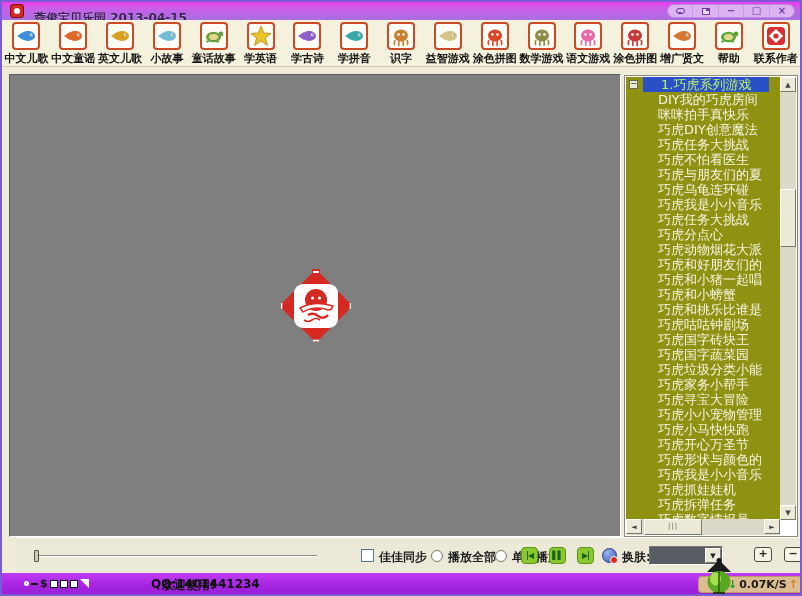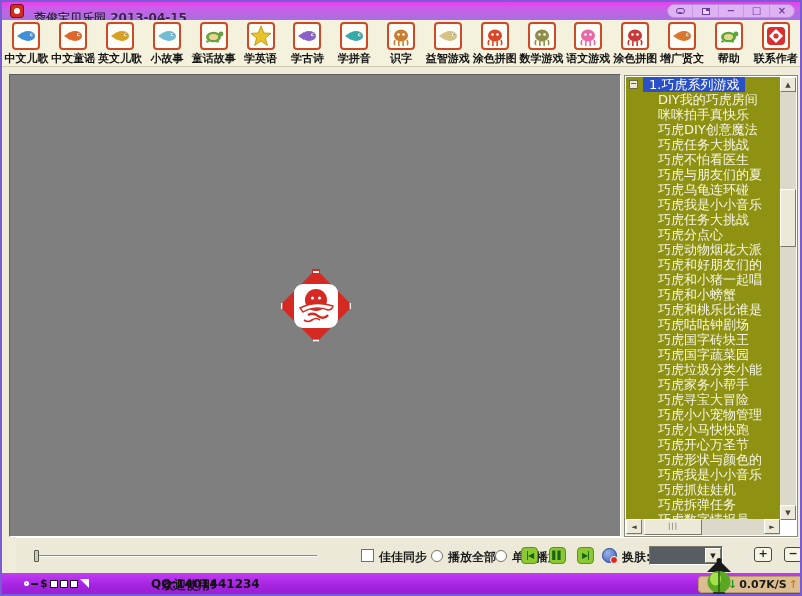--- a/index.html
+++ b/index.html
@@ -39,21 +39,21 @@
   .seal-logo{position:absolute;left:271px;top:192px;}
   
   .sidebar{position:absolute;left:622px;top:73px;width:174px;height:462px;background:#fff;
     border:1px solid #8a8a7a;}
   .tree{position:absolute;left:1px;top:1px;width:154px;height:443px;background:#8f9112;overflow:hidden;}
   .tree-row{height:15px;line-height:15px;font-size:13px;color:#f6f6e2;white-space:nowrap;
     padding-left:32px;position:relative;cursor:default;}
   .tree-row.root{padding-left:17px;}
   .minus-box{position:absolute;left:3px;top:3px;width:9px;height:9px;background:#e9ead8;border:1px solid #6a6a50;
     font-size:8px;line-height:6px;text-align:center;color:#222;}
-  .root .label{background:#2a50c8;color:#ffffff;padding:0 6px;}
+  .root .label{background:#2a50c8;color:#bef264;padding:0 18px;}
   .vscroll{position:absolute;right:1px;top:1px;width:16px;height:443px;background:#dcd8ca;}
   .hscroll{position:absolute;left:1px;bottom:1px;width:154px;height:16px;background:#dcd8ca;}
   .scr-btn{position:absolute;width:16px;height:15px;background:#ece9d8;border:1px solid #fff;
     border-right-color:#7a7a6a;border-bottom-color:#7a7a6a;font-size:7px;color:#444;
     display:flex;align-items:center;justify-content:center;}
   .vthumb{position:absolute;left:0;top:112px;width:16px;height:58px;background:#ece9d8;border:1px solid #fff;
     border-right-color:#7a7a6a;border-bottom-color:#7a7a6a;}
   .vthumb::after,.hthumb::after{content:"";display:block;margin:auto;}
   .hthumb{position:absolute;left:18px;top:0;width:58px;height:16px;background:#ece9d8;border:1px solid #fff;
     border-right-color:#7a7a6a;border-bottom-color:#7a7a6a;font-size:7px;color:#666;text-align:center;line-height:13px;letter-spacing:1px;}

